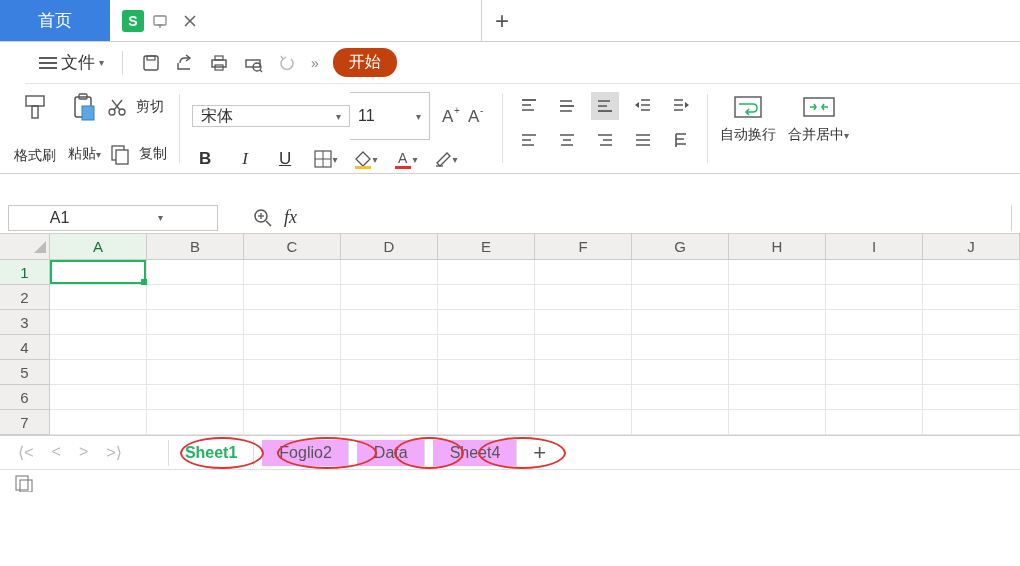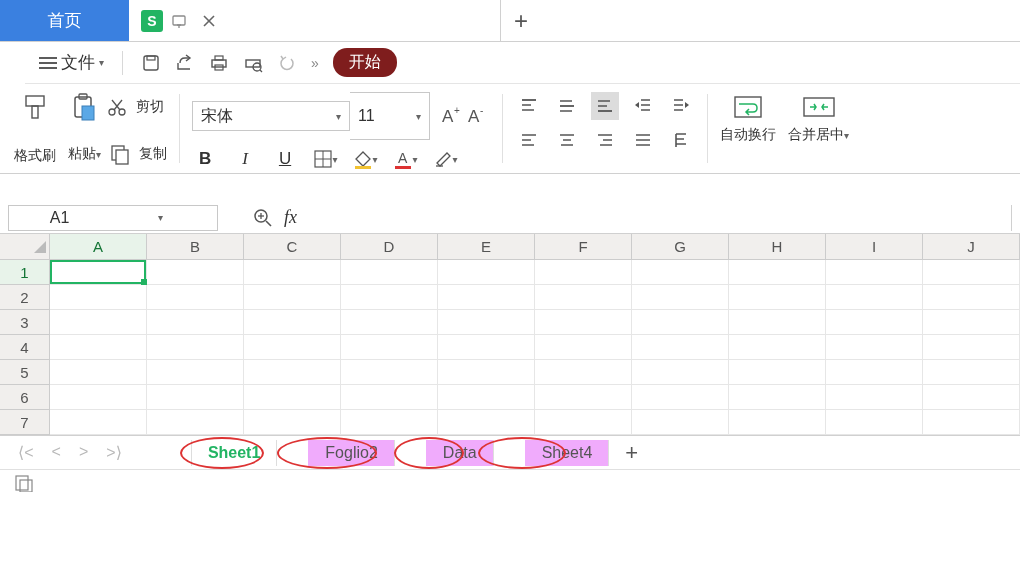--- a/index.html
+++ b/index.html
@@ -1,45 +1,45 @@
 <!DOCTYPE html>
 <html><head>
 <meta charset="utf-8">
 <style>
   * { box-sizing: border-box; margin: 0; padding: 0; }
   body { font-family: "Microsoft YaHei", Arial, sans-serif; font-size: 14px; color: #333; background: #fff; width: 1020px; height: 566px; overflow: hidden; position: relative; }
   
   
   .top-tabs { height: 42px; display: flex; align-items: stretch; border-bottom: 1px solid #d0d0d0; }
-  .tab-home { width: 129px; background: #3a80e0; color: #fff; display: flex; align-items: center; justify-content: center; font-size: 17px; }
+  .tab-home { width: 110px; background: #3a80e0; color: #fff; display: flex; align-items: center; justify-content: center; font-size: 17px; }
   .tab-file { width: 372px; background: #fff; border-right: 1px solid #d0d0d0; display: flex; align-items: center; padding: 0 12px; gap: 8px; position: relative; }
   .tab-file .fs-icon { width: 22px; height: 22px; background: #22b463; border-radius: 3px; color: #fff; display: flex; align-items: center; justify-content: center; font-size: 14px; font-weight: bold; }
   .tab-file .fname { flex: 1; font-size: 16px; color: #555; }
   .tab-file .win-icons { display: flex; gap: 14px; align-items: center; }
   .tab-add { width: 40px; display: flex; align-items: center; justify-content: center; font-size: 24px; color: #555; }
   
   
   .menu { height: 42px; display: flex; align-items: center; padding: 0 14px; gap: 14px; border-bottom: 1px solid #e5e5e5; margin-left: 25px; }
   .menu .hamburger { display: flex; align-items: center; gap: 4px; }
   .menu .hamburger svg { display: block; }
   .menu .file-lbl { font-size: 17px; color: #333; }
   .menu .vsep { width: 1px; height: 24px; background: #d8d8d8; margin: 0 4px; }
   .menu .qa { display: flex; gap: 14px; align-items: center; }
   .menu .qa svg { display: block; }
-  .menu .start-pill { background: #7f1d1d; color: #fff; border-radius: 14px; padding: 4px 16px; font-size: 16px; }
+  .menu .start-pill { background: #c2410c; color: #fff; border-radius: 14px; padding: 4px 16px; font-size: 16px; }
   .menu .menus { display: flex; gap: 30px; align-items: center; font-size: 16px; color: #333; }
   
   
   .ribbon { height: 90px; display: flex; align-items: stretch; border-bottom: 1px solid #d0d0d0; padding: 8px 12px 8px 14px; gap: 12px; }
   .rib-col { display: flex; flex-direction: column; justify-content: space-between; }
   .rib-row { display: flex; align-items: center; gap: 8px; }
   .rib-sep { width: 1px; background: #e0e0e0; align-self: stretch; margin: 2px 0; }
   .rib-lbl { font-size: 14px; color: #333; }
   .rib-icon { display: inline-flex; align-items: center; justify-content: center; }
-  .font-dd { height: 30px; border: 1px solid #c8c8c8; display: flex; align-items: center; padding: 0 8px; font-size: 16px; min-width: 158px; justify-content: space-between; }
+  .font-dd { height: 22px; border: 1px solid #c8c8c8; display: flex; align-items: center; padding: 0 8px; font-size: 16px; min-width: 158px; justify-content: space-between; }
   .size-dd { height: 48px; border: 1px solid #c8c8c8; border-left: none; display: flex; align-items: center; padding: 16px 8px; font-size: 16px; width: 80px; justify-content: space-between; }
   .fmt-btn { width: 26px; height: 26px; display: flex; align-items: center; justify-content: center; }
   .align-grid { display: grid; grid-template-columns: repeat(5, 28px); grid-template-rows: repeat(2, 28px); gap: 6px 10px; }
   .align-btn { display:flex; align-items:center; justify-content:center; }
   .align-act { background:#dcdcdc; }
   .big-btn { display:flex; flex-direction:column; align-items:center; gap:4px; }
   .big-btn svg { display:block; }
   .caret { font-size: 10px; color:#666; }
   
   
@@ -63,21 +63,21 @@
   .cell { width:97px; border:1px solid #e6e6e6; border-left:none; border-top:none; }
   .data-row:last-child { height: 13px; }
   .data-row:last-child .row-h { font-size: 11px; overflow:hidden; line-height:1; padding-top:2px; }
   .sel-outline { position:absolute; border: 2px solid #22b463; pointer-events:none; }
   .sel-outline::after { content:""; position:absolute; right:-3px; bottom:-3px; width:6px; height:6px; background:#22b463; }
   .col-h.active, .row-h.active { background:#e8f3ea; color:#147536; }
   
   
   .sheet-bar { height: 34px; display:flex; align-items:center; padding: 0 18px; gap: 8px; position:relative; border-top:1px solid #d0d0d0; }
   .nav-arrows { display:flex; gap: 18px; color:#b8b8b8; font-size:16px; }
-  .sheet-tab { padding: 4px 16px; font-size:16px; border-right:1px solid #ddd; border-left:1px solid transparent; color:#555; position:relative;margin-left:23px; }
+  .sheet-tab { padding: 4px 16px; font-size:16px; border-right:1px solid #ddd; border-left:1px solid transparent; color:#555; position:relative; }
   .sheet-tab.first { border-left:1px solid #ddd; }
   .sheet-tab.active { color:#22b463; font-weight:bold; background:#fff; }
   .sheet-tab.inactive { background:#f0abfc; }
   .add-sheet { font-size:22px; color:#555; padding:0 8px; }
   .ellipse { position:absolute; border:2px solid #d33; border-radius:50%; pointer-events:none; }
   
   
   .footer { height: 28px; border-top:1px solid #e0e0e0; padding:4px 14px; }
 </style>
 </head>

